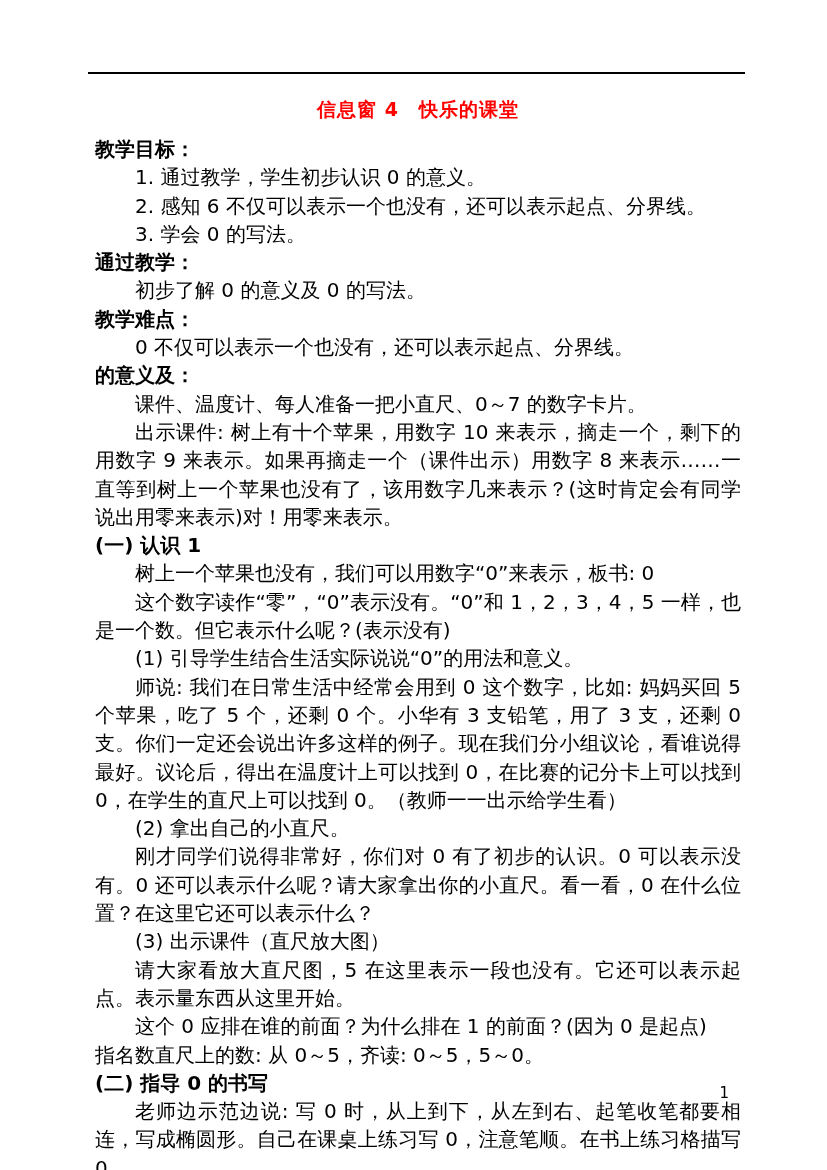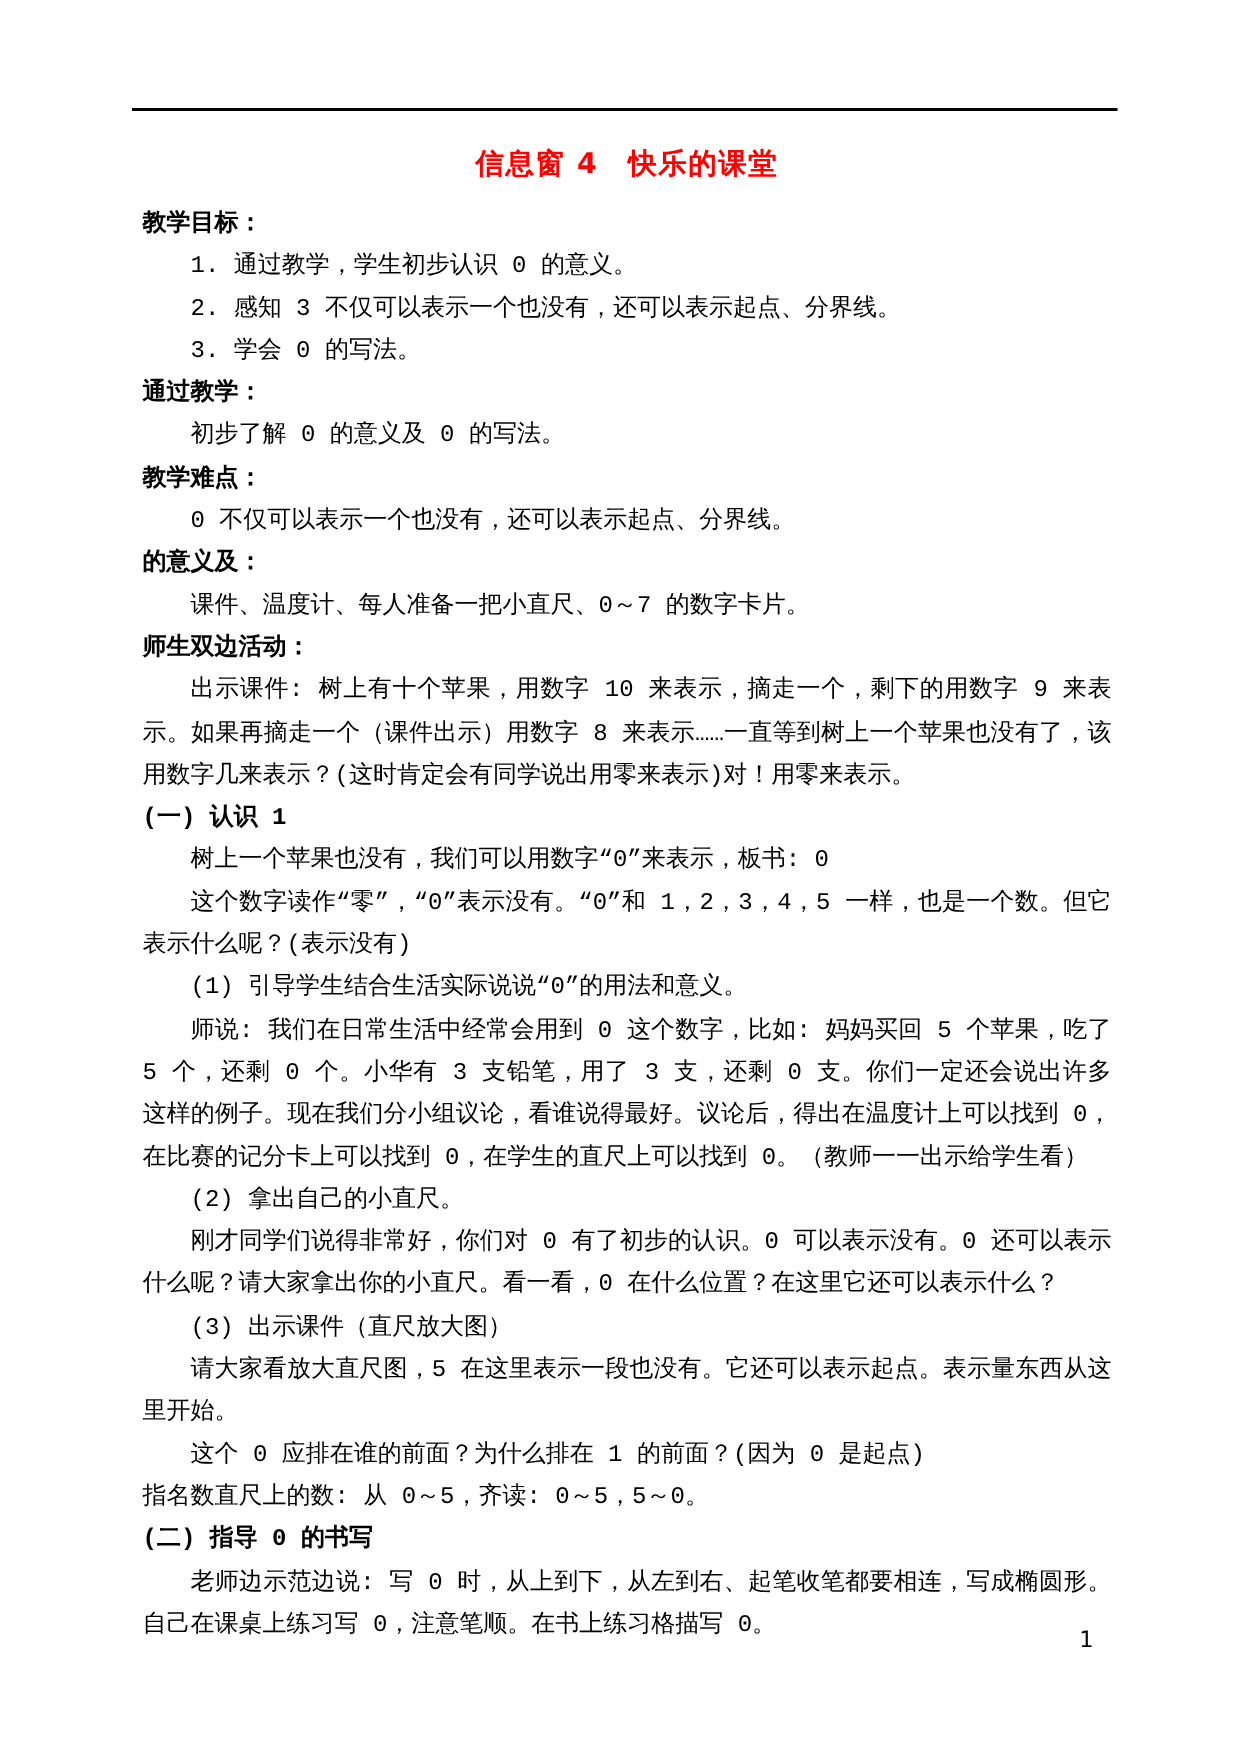--- a/index.html
+++ b/index.html
@@ -29,24 +29,23 @@
   .doc-title {
     text-align: center;
     font-weight: bold;
     font-size: 19px;
     line-height: 30px;
     margin: 0 0 11px 0;
     letter-spacing: 1px;
   }
   .content p {
     margin: 0;
-    font-size: 16px;
+    font-size: 20px;
     line-height: 28.3px;
     text-align: justify;
-    font-family: Liberation Mono, monospace;
   }
   .content p.h { font-weight: bold; }
   .content p.ind { text-indent: 2em; }
   .content p.flush { text-indent: 0; }
   .page-number {
     position: absolute;
     right: 98px;
     bottom: 68px;
     font-size: 15px;
     line-height: 18px;
@@ -56,29 +55,28 @@
 <body>
 
 <div class="page">
   <div class="header-rule"></div>
 
   <div class="content">
     <h1 class="doc-title" style="color: rgb(255, 0, 0);">信息窗 4　快乐的课堂</h1>
 
     <p class="h">教学目标：</p>
     <p class="ind">1. 通过教学，学生初步认识 0 的意义。</p>
-    <p class="ind">2. 感知 3 不仅可以表示一个也没有，还可以表示起点、分界线。</p>
+    <p class="ind">2. 感知 6 不仅可以表示一个也没有，还可以表示起点、分界线。</p>
     <p class="ind">3. 学会 0 的写法。</p>
     <p class="h">通过教学：</p>
     <p class="ind">初步了解 0 的意义及 0 的写法。</p>
     <p class="h">教学难点：</p>
     <p class="ind">0 不仅可以表示一个也没有，还可以表示起点、分界线。</p>
     <p class="h">的意义及：</p>
     <p class="ind">课件、温度计、每人准备一把小直尺、0～7 的数字卡片。</p>
-    <p class="h">师生双边活动：</p>
     <p class="ind">出示课件: 树上有十个苹果，用数字 10 来表示，摘走一个，剩下的用数字 9 来表示。如果再摘走一个（课件出示）用数字 8 来表示……一直等到树上一个苹果也没有了，该用数字几来表示？(这时肯定会有同学说出用零来表示)对！用零来表示。</p>
     <p class="h">(一) 认识 1</p>
     <p class="ind">树上一个苹果也没有，我们可以用数字“0”来表示，板书: 0</p>
     <p class="ind">这个数字读作“零”，“0”表示没有。“0”和 1，2，3，4，5 一样，也是一个数。但它表示什么呢？(表示没有)</p>
     <p class="ind">(1) 引导学生结合生活实际说说“0”的用法和意义。</p>
     <p class="ind">师说: 我们在日常生活中经常会用到 0 这个数字，比如: 妈妈买回 5 个苹果，吃了 5 个，还剩 0 个。小华有 3 支铅笔，用了 3 支，还剩 0 支。你们一定还会说出许多这样的例子。现在我们分小组议论，看谁说得最好。议论后，得出在温度计上可以找到 0，在比赛的记分卡上可以找到 0，在学生的直尺上可以找到 0。（教师一一出示给学生看）</p>
     <p class="ind">(2) 拿出自己的小直尺。</p>
     <p class="ind">刚才同学们说得非常好，你们对 0 有了初步的认识。0 可以表示没有。0 还可以表示什么呢？请大家拿出你的小直尺。看一看，0 在什么位置？在这里它还可以表示什么？</p>
     <p class="ind">(3) 出示课件（直尺放大图）</p>
     <p class="ind">请大家看放大直尺图，5 在这里表示一段也没有。它还可以表示起点。表示量东西从这里开始。</p>

